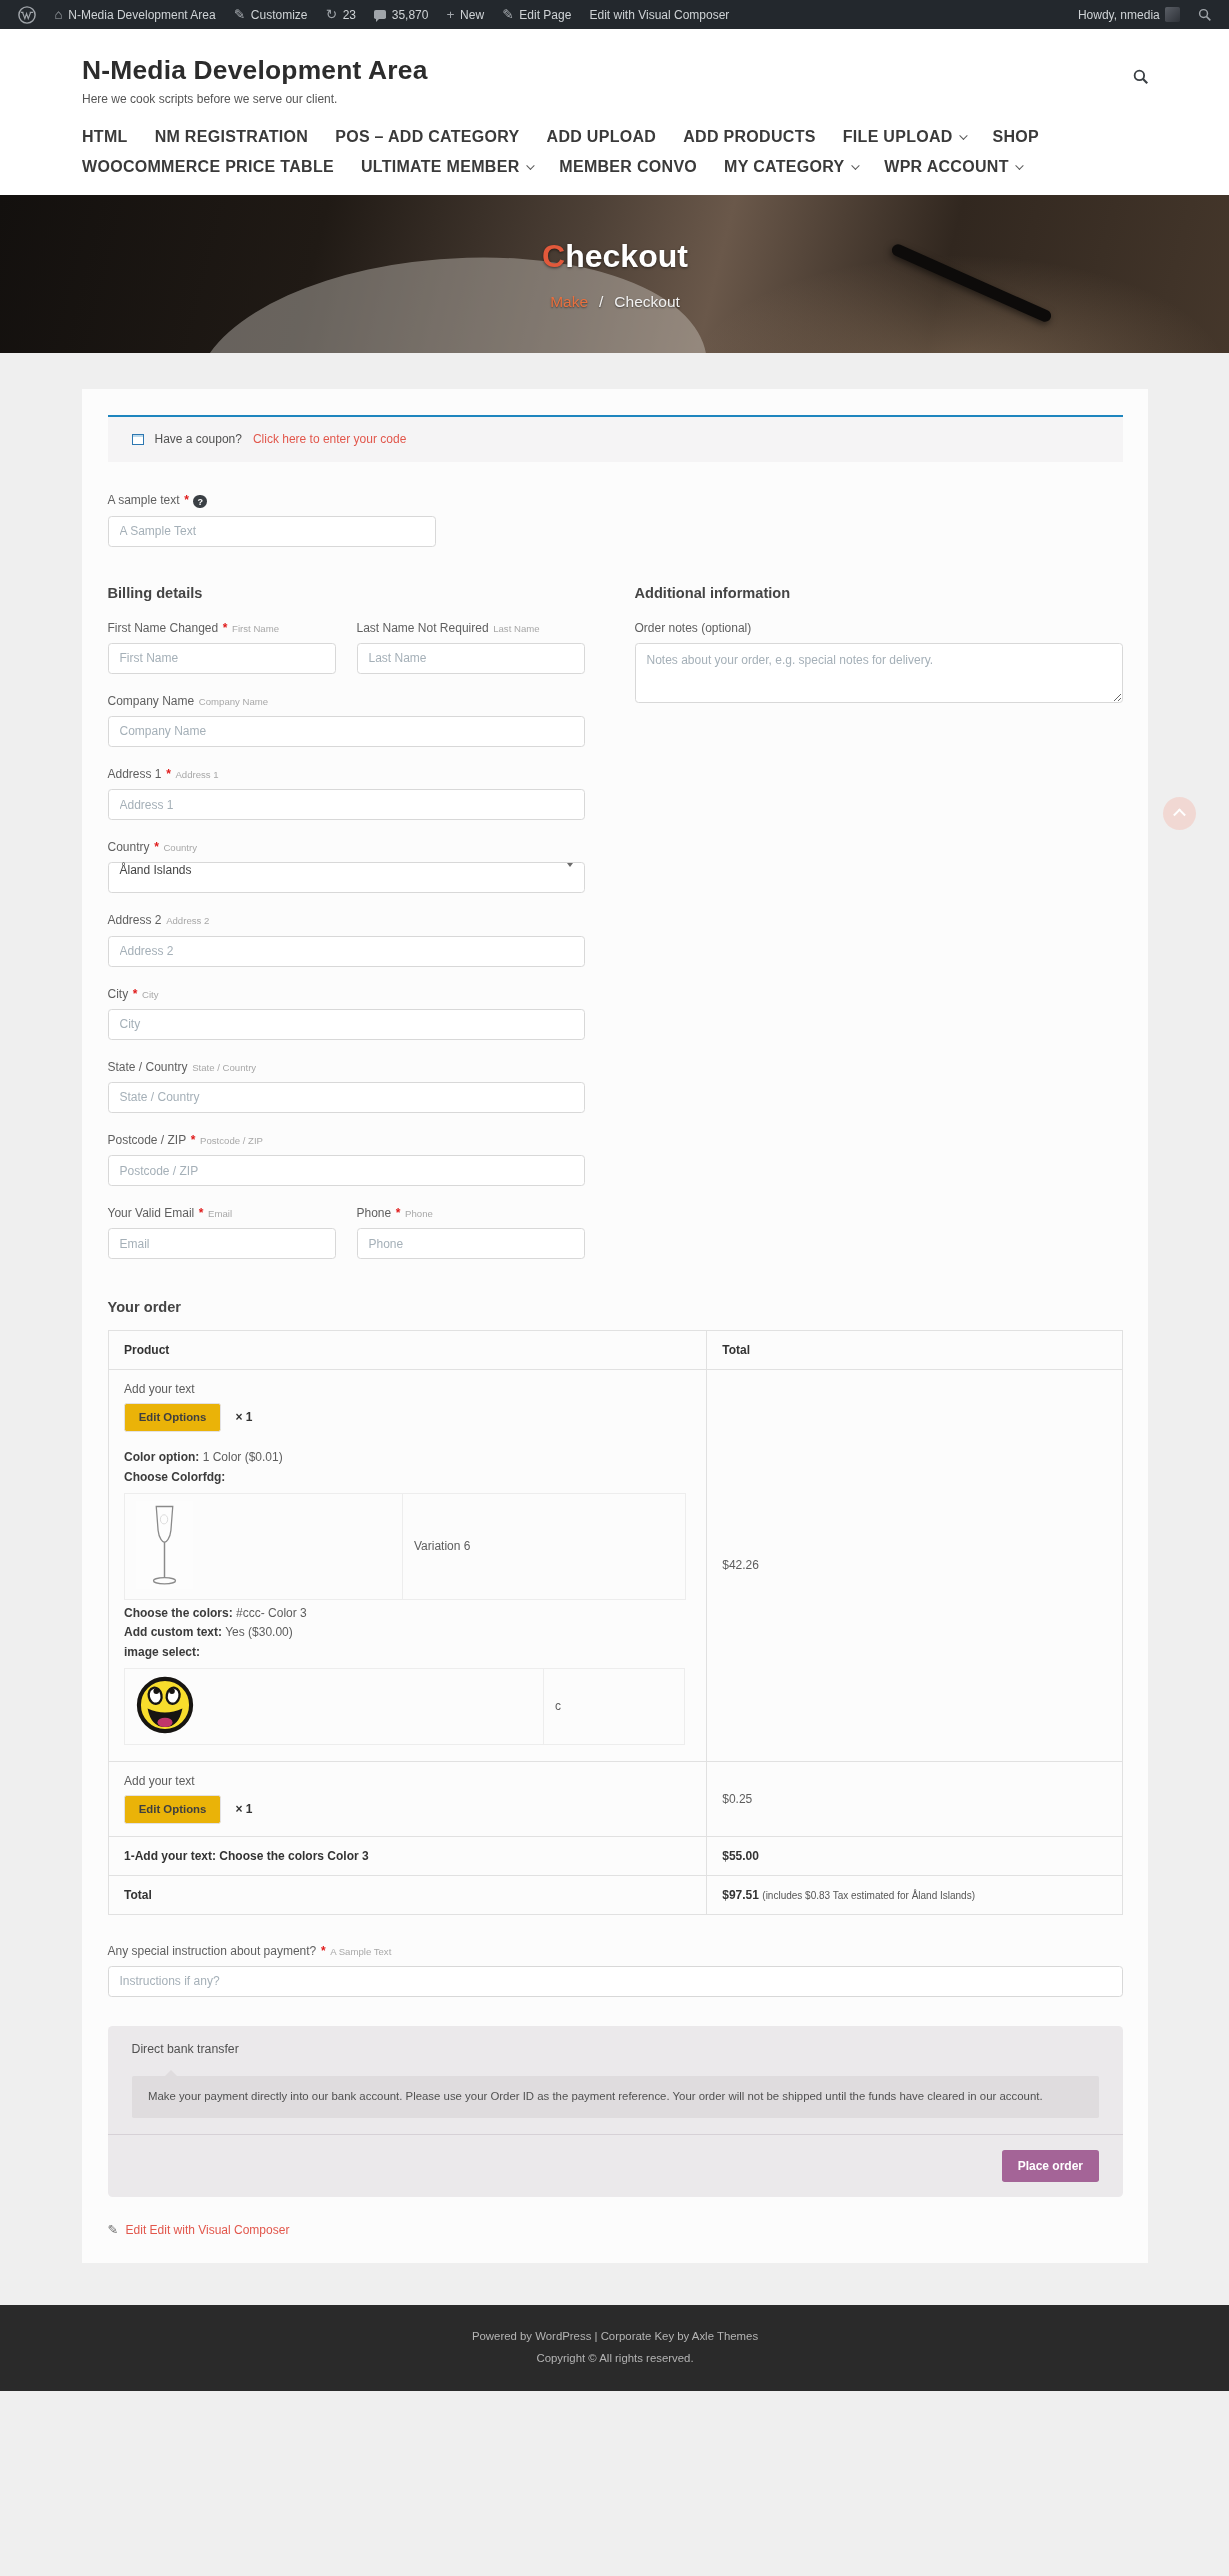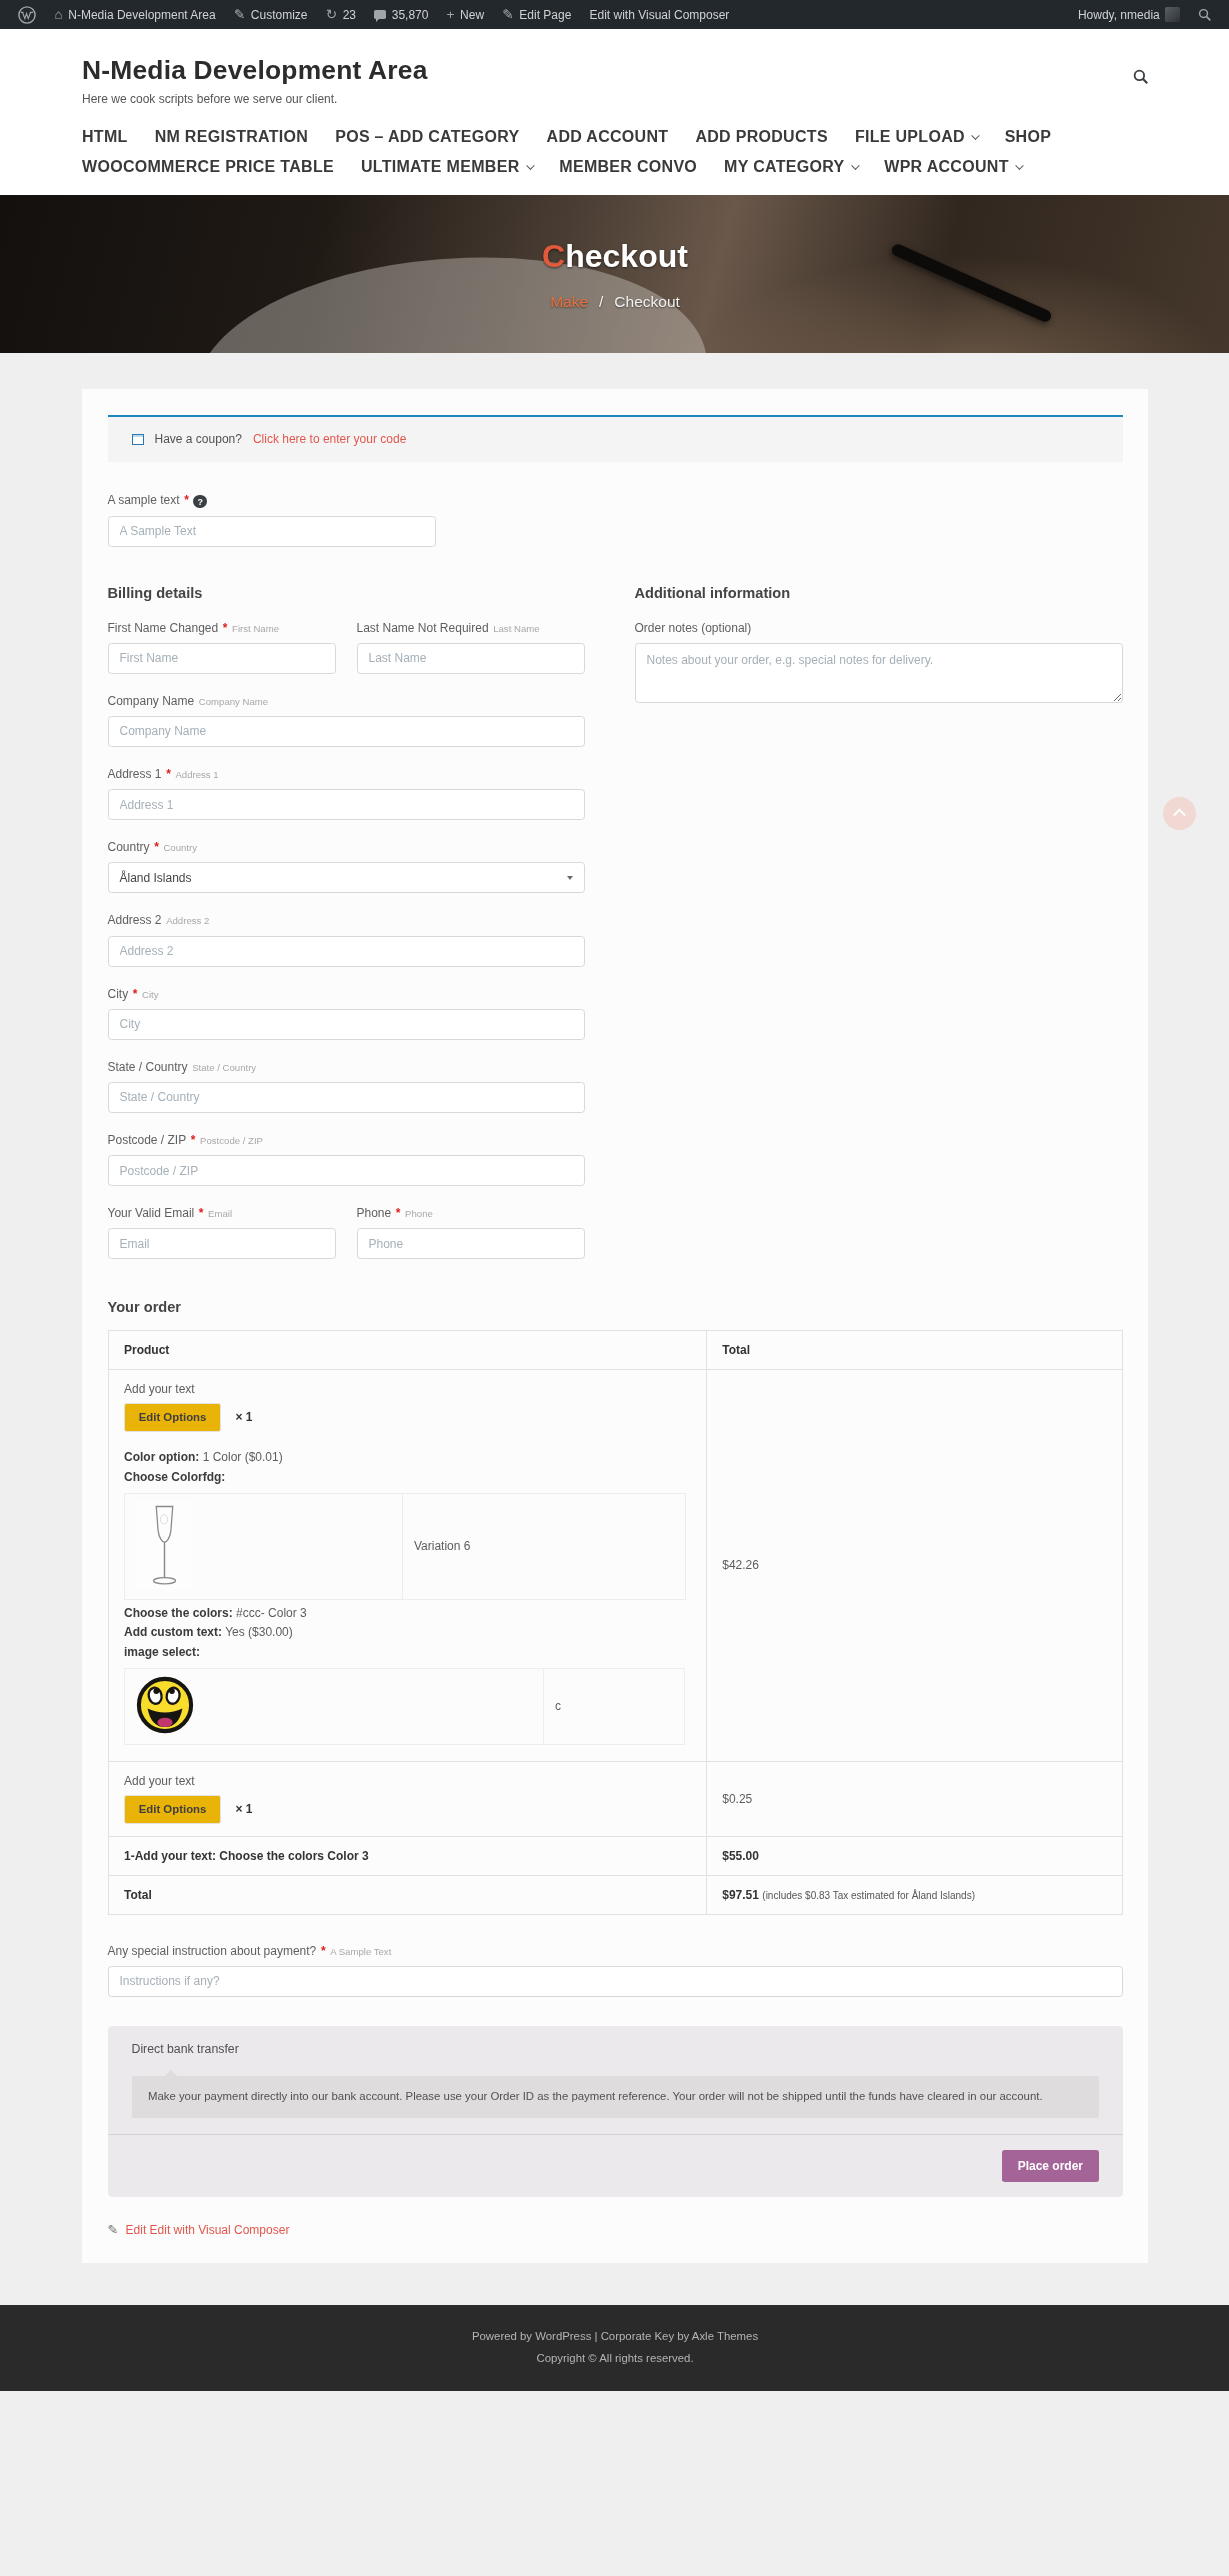--- a/index.html
+++ b/index.html
@@ -81,21 +81,21 @@
   .w-full { width:477px; }
   .sample-row { margin-top:31px; }
   .sample-row input { width:328px; }
   .field-group { margin-top:20px; }
   .two-col { display:flex; gap:21px; }
   
   .section-heading { font-size:14.6px; color:#454545; }
   .billing-wrap { display:flex; justify-content:space-between; margin-top:38px; }
   .billing-col { width:510px; }
   .additional-col { width:488px; }
-  .fake-select { width:477px; display:flex; align-items:center; justify-content:space-between; cursor:pointer; }
+  .fake-select { width:477px; display:flex; justify-content:space-between; cursor:pointer; }
   .select-caret { width:0; height:0; border-left:3.6px solid transparent; border-right:3.6px solid transparent; border-top:4.6px solid #6b6b6b; }
   textarea.notes { width:488px; height:60px; padding:9px 11px; resize:both; }
   
   .order-heading { margin-top:40px; }
   .order-table { width:100%; border-collapse:collapse; margin-top:14.6px; font-size:12px; color:#5d5d5d; }
   .order-table th, .order-table td { border:0.9px solid #e1e1e1; padding:12px 15.5px; text-align:left; vertical-align:middle; }
   .order-table th { color:#333; font-weight:bold; background:#fcfcfc; }
   .col-product { width:59%; }
   .item-name { color:#5d5d5d; }
   .edit-options-btn {
@@ -210,21 +210,21 @@
     <span class="nav-item">
         <span>HTML</span>
       </span>
     <span class="nav-item">
         <span>NM REGISTRATION</span>
       </span>
     <span class="nav-item">
         <span>POS – ADD CATEGORY</span>
       </span>
     <span class="nav-item">
-        <span>ADD ACCOUNT</span>
+        <span>ADD UPLOAD</span>
       </span>
     <span class="nav-item">
         <span>ADD PRODUCTS</span>
       </span>
     <span class="nav-item">
         <span>FILE UPLOAD</span>
         <span class="caret"></span>
       </span>
     <span class="nav-item">
         <span>SHOP</span>

